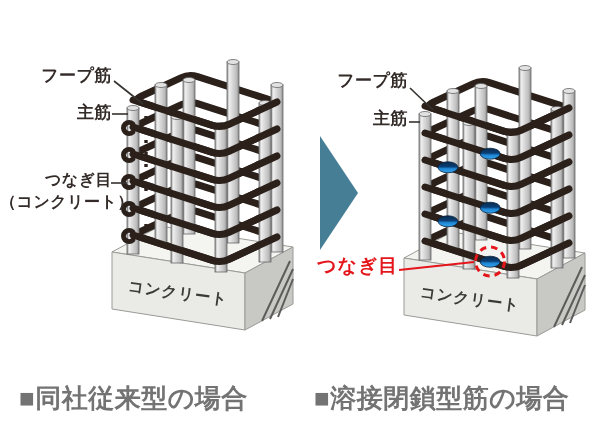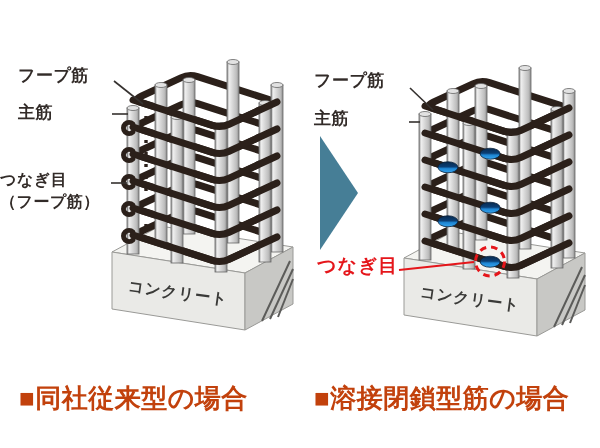--- a/index.html
+++ b/index.html
@@ -5,37 +5,37 @@
   html,body{margin:0;padding:0;background:#fff;}
   .stage{
     position:relative;width:600px;height:448px;background:#ffffff;overflow:hidden;
     font-family:"Liberation Sans","DejaVu Sans",sans-serif;
   }
   .stage svg{position:absolute;left:0;top:0;}
   .lbl{
     position:absolute;font-weight:bold;color:#322b28;font-size:17px;
     line-height:1.2;white-space:nowrap;letter-spacing:0.5px;
   }
-  .lbl.right-align{}
+  .lbl.right-align{text-align:right;}
   .lbl-hoop-left{left:18px;top:66px;width:94px;}
   .lbl-main-left{left:18px;top:103px;width:94px;}
   .lbl-joint-left{left:0px;top:169px;width:112px;font-size:16px;line-height:22px;}
   .lbl-hoop-right{left:314px;top:71px;width:94px;}
   .lbl-main-right{left:314px;top:109px;width:94px;}
   .lbl-joint-right{
     left:317px;top:254px;font-size:19px;line-height:23px;color:#e5161b;letter-spacing:1px;
   }
   .concrete-label{
     position:absolute;width:104px;text-align:center;font-weight:bold;color:#3a3a38;
     font-size:15.5px;letter-spacing:1px;white-space:nowrap;transform:rotate(8deg);
   }
   .concrete-left{left:126px;top:283px;}
   .concrete-right{left:418px;top:289px;}
   .caption{
-    position:absolute;top:381px;font-weight:bold;color:#c2410c;font-size:26px;
+    position:absolute;top:381px;font-weight:bold;color:#737373;font-size:26px;
     letter-spacing:0.5px;white-space:nowrap;
   }
   .caption-left{left:19px;}
   .caption-right{left:314px;}
 </style>
 </head>
 <body>
 
 <div class="stage">
 
@@ -147,21 +147,21 @@
         <line x1="409" y1="122" x2="420" y2="122" stroke="#35312f" stroke-width="1.6"></line>
         <line x1="399" y1="270" x2="474" y2="262" stroke="#E5161B" stroke-width="2"></line>
         <circle cx="490" cy="261.5" r="14.5" fill="none" stroke="#E5161B" stroke-width="3" stroke-dasharray="6.5 5"></circle>
       </g>
   </svg>
 
   <div class="lbl right-align lbl-hoop-left">フープ筋</div>
   <div class="lbl right-align lbl-main-left">主筋</div>
   <div class="lbl right-align lbl-joint-left">
     <div>つなぎ目</div>
-    <div>（フープ筋）</div>
+    <div>（コンクリート）</div>
   </div>
   <div class="concrete-label concrete-left">コンクリート</div>
 
   <div class="lbl right-align lbl-hoop-right">フープ筋</div>
   <div class="lbl right-align lbl-main-right">主筋</div>
   <div class="lbl lbl-joint-right">
     <div>つなぎ目</div>
   </div>
   <div class="concrete-label concrete-right">コンクリート</div>
 

